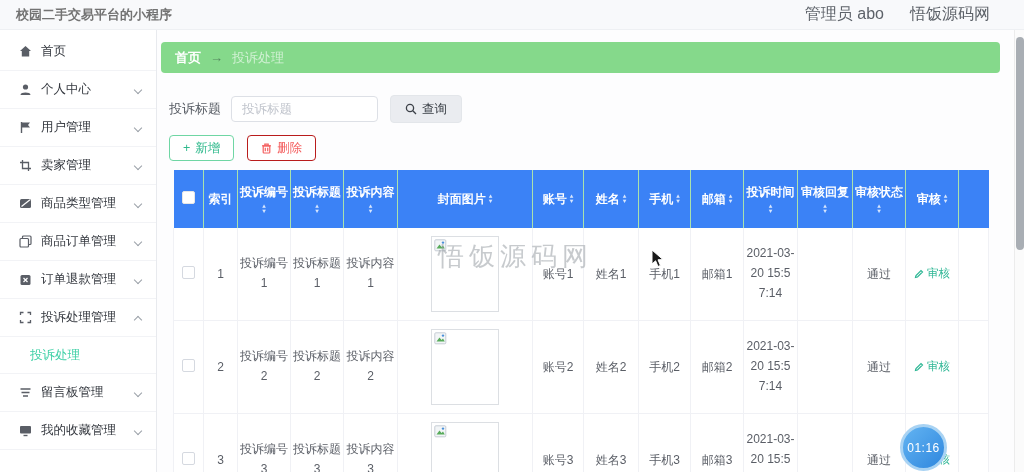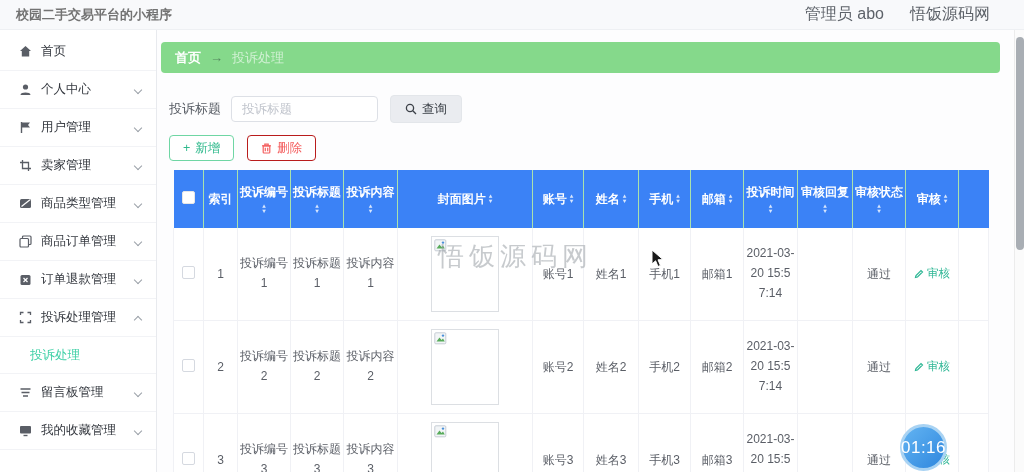--- a/index.html
+++ b/index.html
@@ -77,21 +77,21 @@
   .img-ph svg { position:absolute; left:2px; top:2px; }
   .audit-link { color:#2eb795; font-size:11.5px; display:inline-flex; align-items:center;
     gap:3px; cursor:pointer; white-space:nowrap; }
 
   
   .watermark { position:absolute; left:438px; top:239px; font-size:26px; letter-spacing:5px;
     color:#9aa0a6; opacity:.55; font-family:"DejaVu Serif","Liberation Serif",serif;
     z-index:5; pointer-events:none; white-space:nowrap; }
   .timer { position:absolute; left:900px; top:424px; width:47px; height:47px; border-radius:50%;
     background:linear-gradient(135deg,#63b4f2,#2f87de); border:3px solid #a9d3f3;
-    color:#fff; font-size:17px; display:flex; align-items:center; justify-content:center;
+    color:#fff; font-size:12px; display:flex; align-items:center; justify-content:center;
     z-index:9; letter-spacing:.5px; }
   .vscroll { position:absolute; right:0; top:30px; width:10px; height:442px;
     background:#fbfbfb; border-left:1px solid #ececec; z-index:8; }
   .vscroll .thumb { position:absolute; left:1px; top:7px; width:8px; height:213px;
     background:#a9aeb4; border-radius:4px; }
   .cursor { position:absolute; left:651px; top:249px; z-index:10; pointer-events:none; }
 </style>
 </head>
 <body>
 

